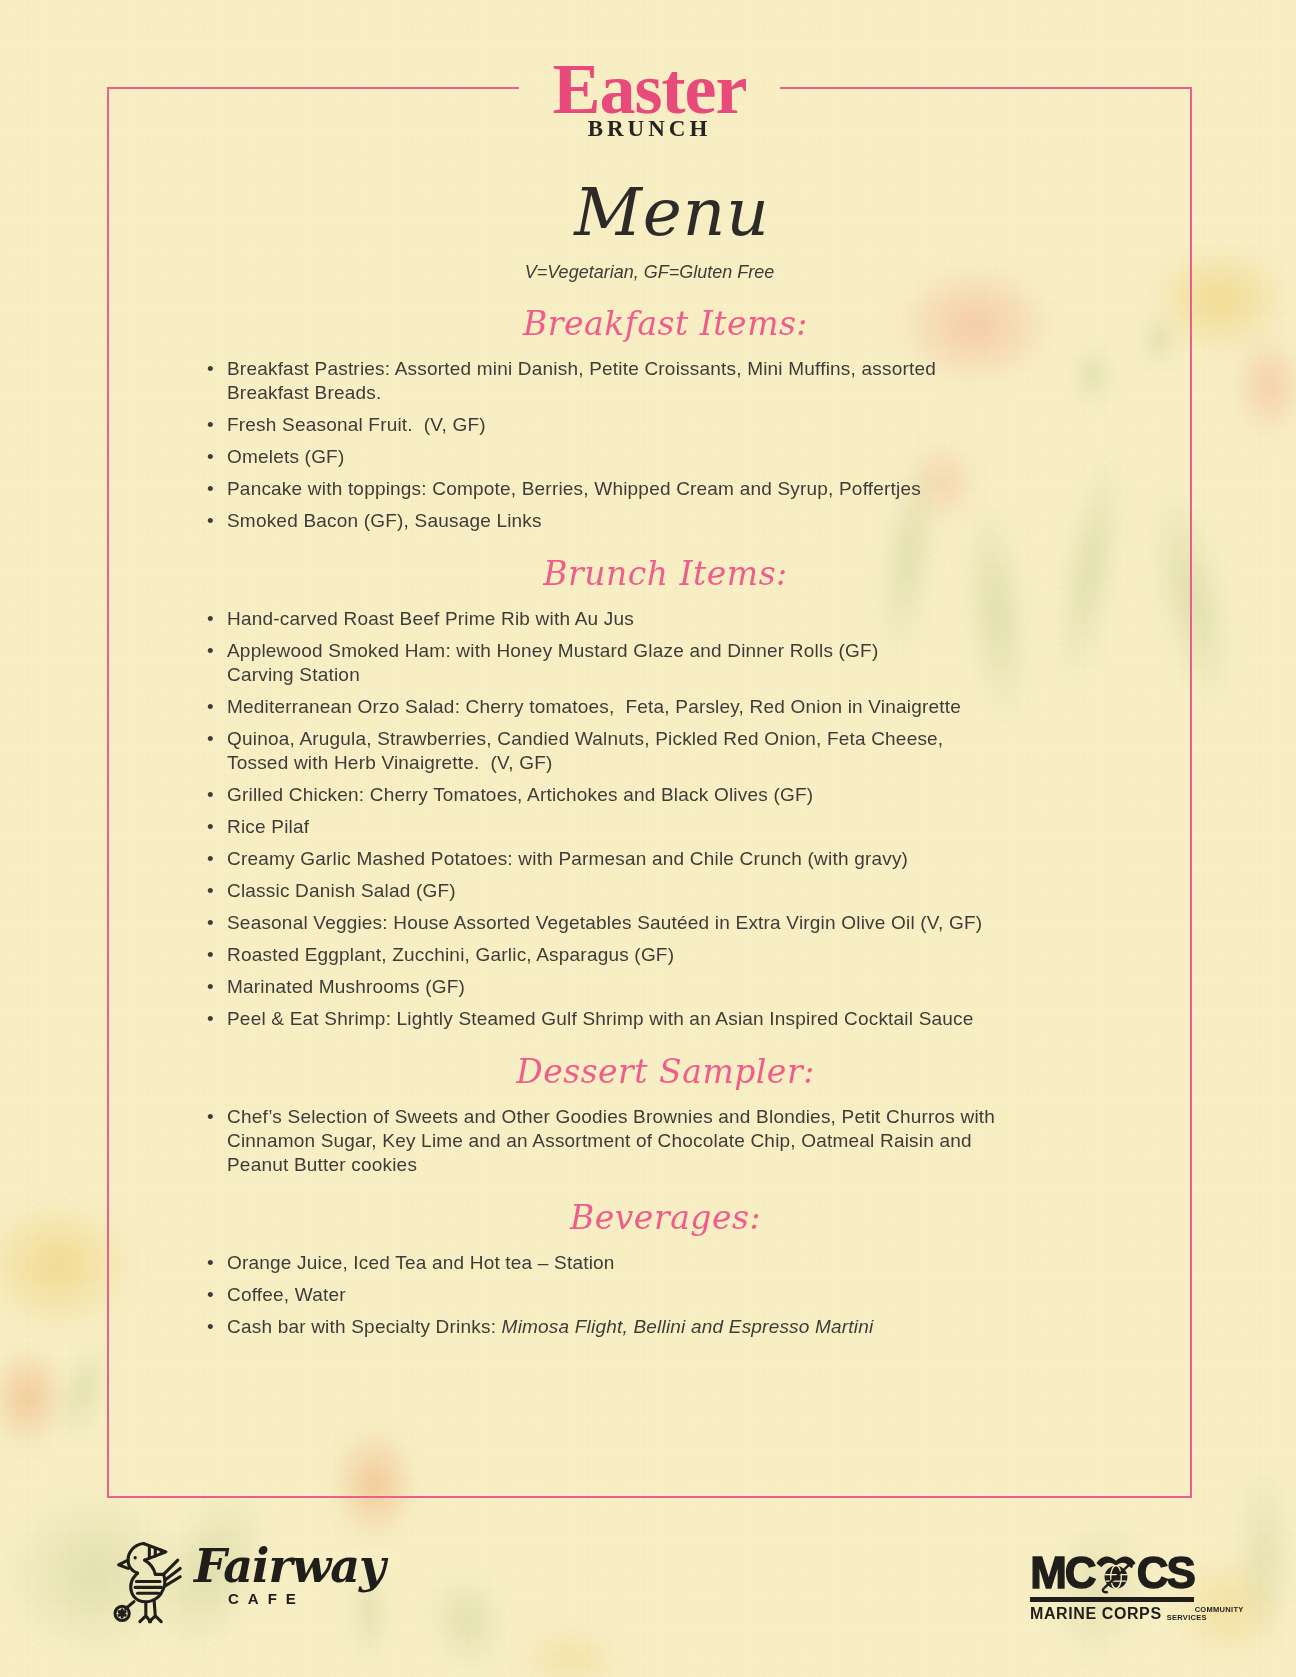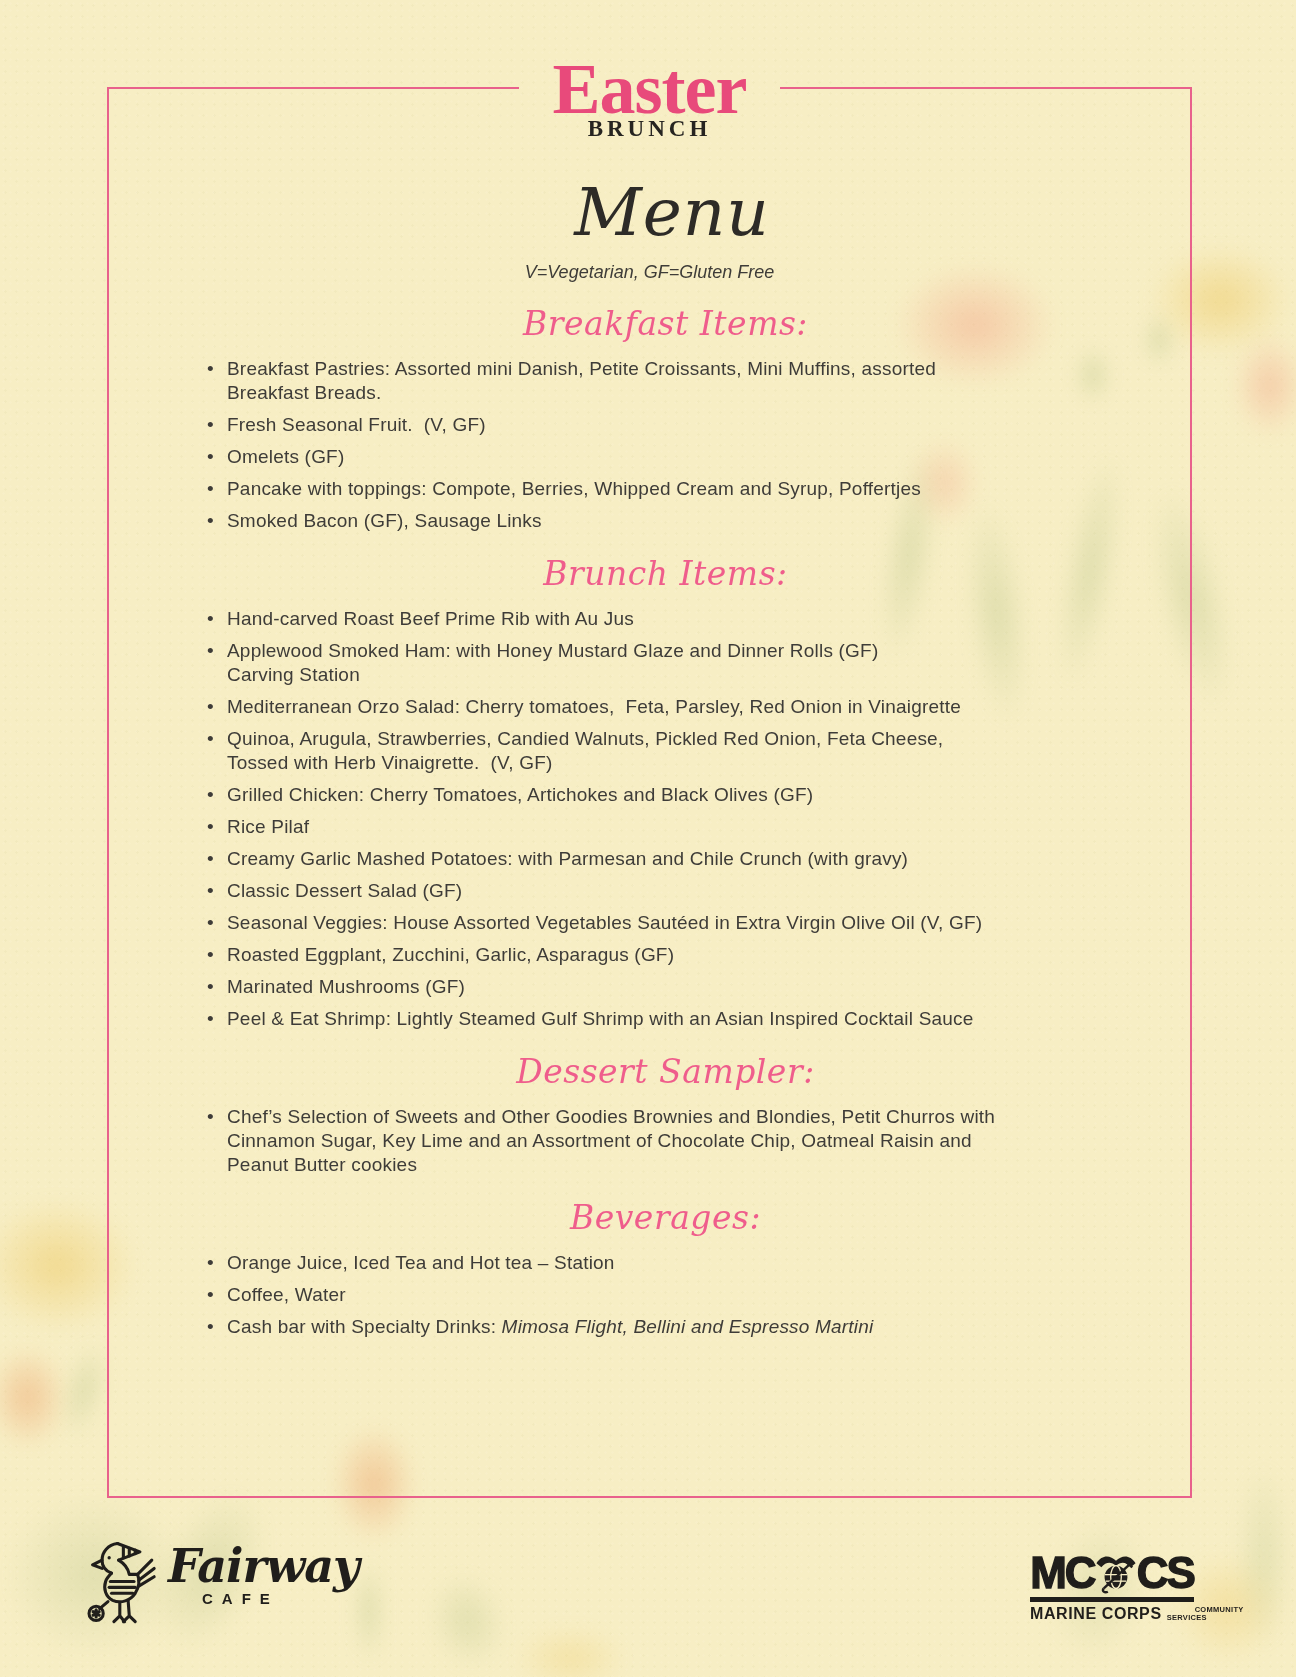--- a/index.html
+++ b/index.html
@@ -62,21 +62,21 @@
     position:relative; padding-left:22px; margin-bottom:8px;
     font-size:19px; line-height:24px; letter-spacing:.2px;
   }
   ul.menu-list li::before{
     content:"•"; position:absolute; left:2px; top:0;
     font-size:19px; color:#3e3c38;
   }
   ul.menu-list li span{white-space:pre-wrap;}
   ul.menu-list li em{font-style:italic;}
   
-  .fairway{position:absolute; left:84px; top:1540px; display:flex; align-items:flex-start; z-index:3; color:#201e1b;justify-content:center;}
+  .fairway{position:absolute; left:110px; top:1540px; display:flex; align-items:flex-start; z-index:3; color:#201e1b;justify-content:center;}
   .fw-text{margin-left:10px;}
   .fw-name{
     font-family:"DejaVu Serif", serif; font-style:italic; font-weight:bold;
     font-size:46px; line-height:52px; letter-spacing:-1px;
   }
   .fw-cafe{
     font-weight:bold; font-size:15px; letter-spacing:9px;
     margin:-2px 0 0 34px;
   }
   .mccs{position:absolute; left:1030px; top:1550px; width:164px; z-index:3; color:#201e1b;}
@@ -153,21 +153,21 @@
         <ul class="menu-list">
             <li><span>Hand-carved Roast Beef Prime Rib with Au Jus</span></li>
             <li><span>Applewood Smoked Ham: with Honey Mustard Glaze and Dinner Rolls (GF)
 Carving Station</span></li>
             <li><span>Mediterranean Orzo Salad: Cherry tomatoes,  Feta, Parsley, Red Onion in Vinaigrette</span></li>
             <li><span>Quinoa, Arugula, Strawberries, Candied Walnuts, Pickled Red Onion, Feta Cheese,
 Tossed with Herb Vinaigrette.  (V, GF)</span></li>
             <li><span>Grilled Chicken: Cherry Tomatoes, Artichokes and Black Olives (GF)</span></li>
             <li><span>Rice Pilaf</span></li>
             <li><span>Creamy Garlic Mashed Potatoes: with Parmesan and Chile Crunch (with gravy)</span></li>
-            <li><span>Classic Dessert Salad (GF)</span></li>
+            <li><span>Classic Danish Salad (GF)</span></li>
             <li><span>Seasonal Veggies: House Assorted Vegetables Sautéed in Extra Virgin Olive Oil (V, GF)</span></li>
             <li><span>Roasted Eggplant, Zucchini, Garlic, Asparagus (GF)</span></li>
             <li><span>Marinated Mushrooms (GF)</span></li>
             <li><span>Peel &amp; Eat Shrimp: Lightly Steamed Gulf Shrimp with an Asian Inspired Cocktail Sauce</span></li>
           </ul>
       </section>
       <section>
         <h2 class="sec-heading">Dessert Sampler:</h2>
         <ul class="menu-list">
             <li><span>Chef’s Selection of Sweets and Other Goodies Brownies and Blondies, Petit Churros with

